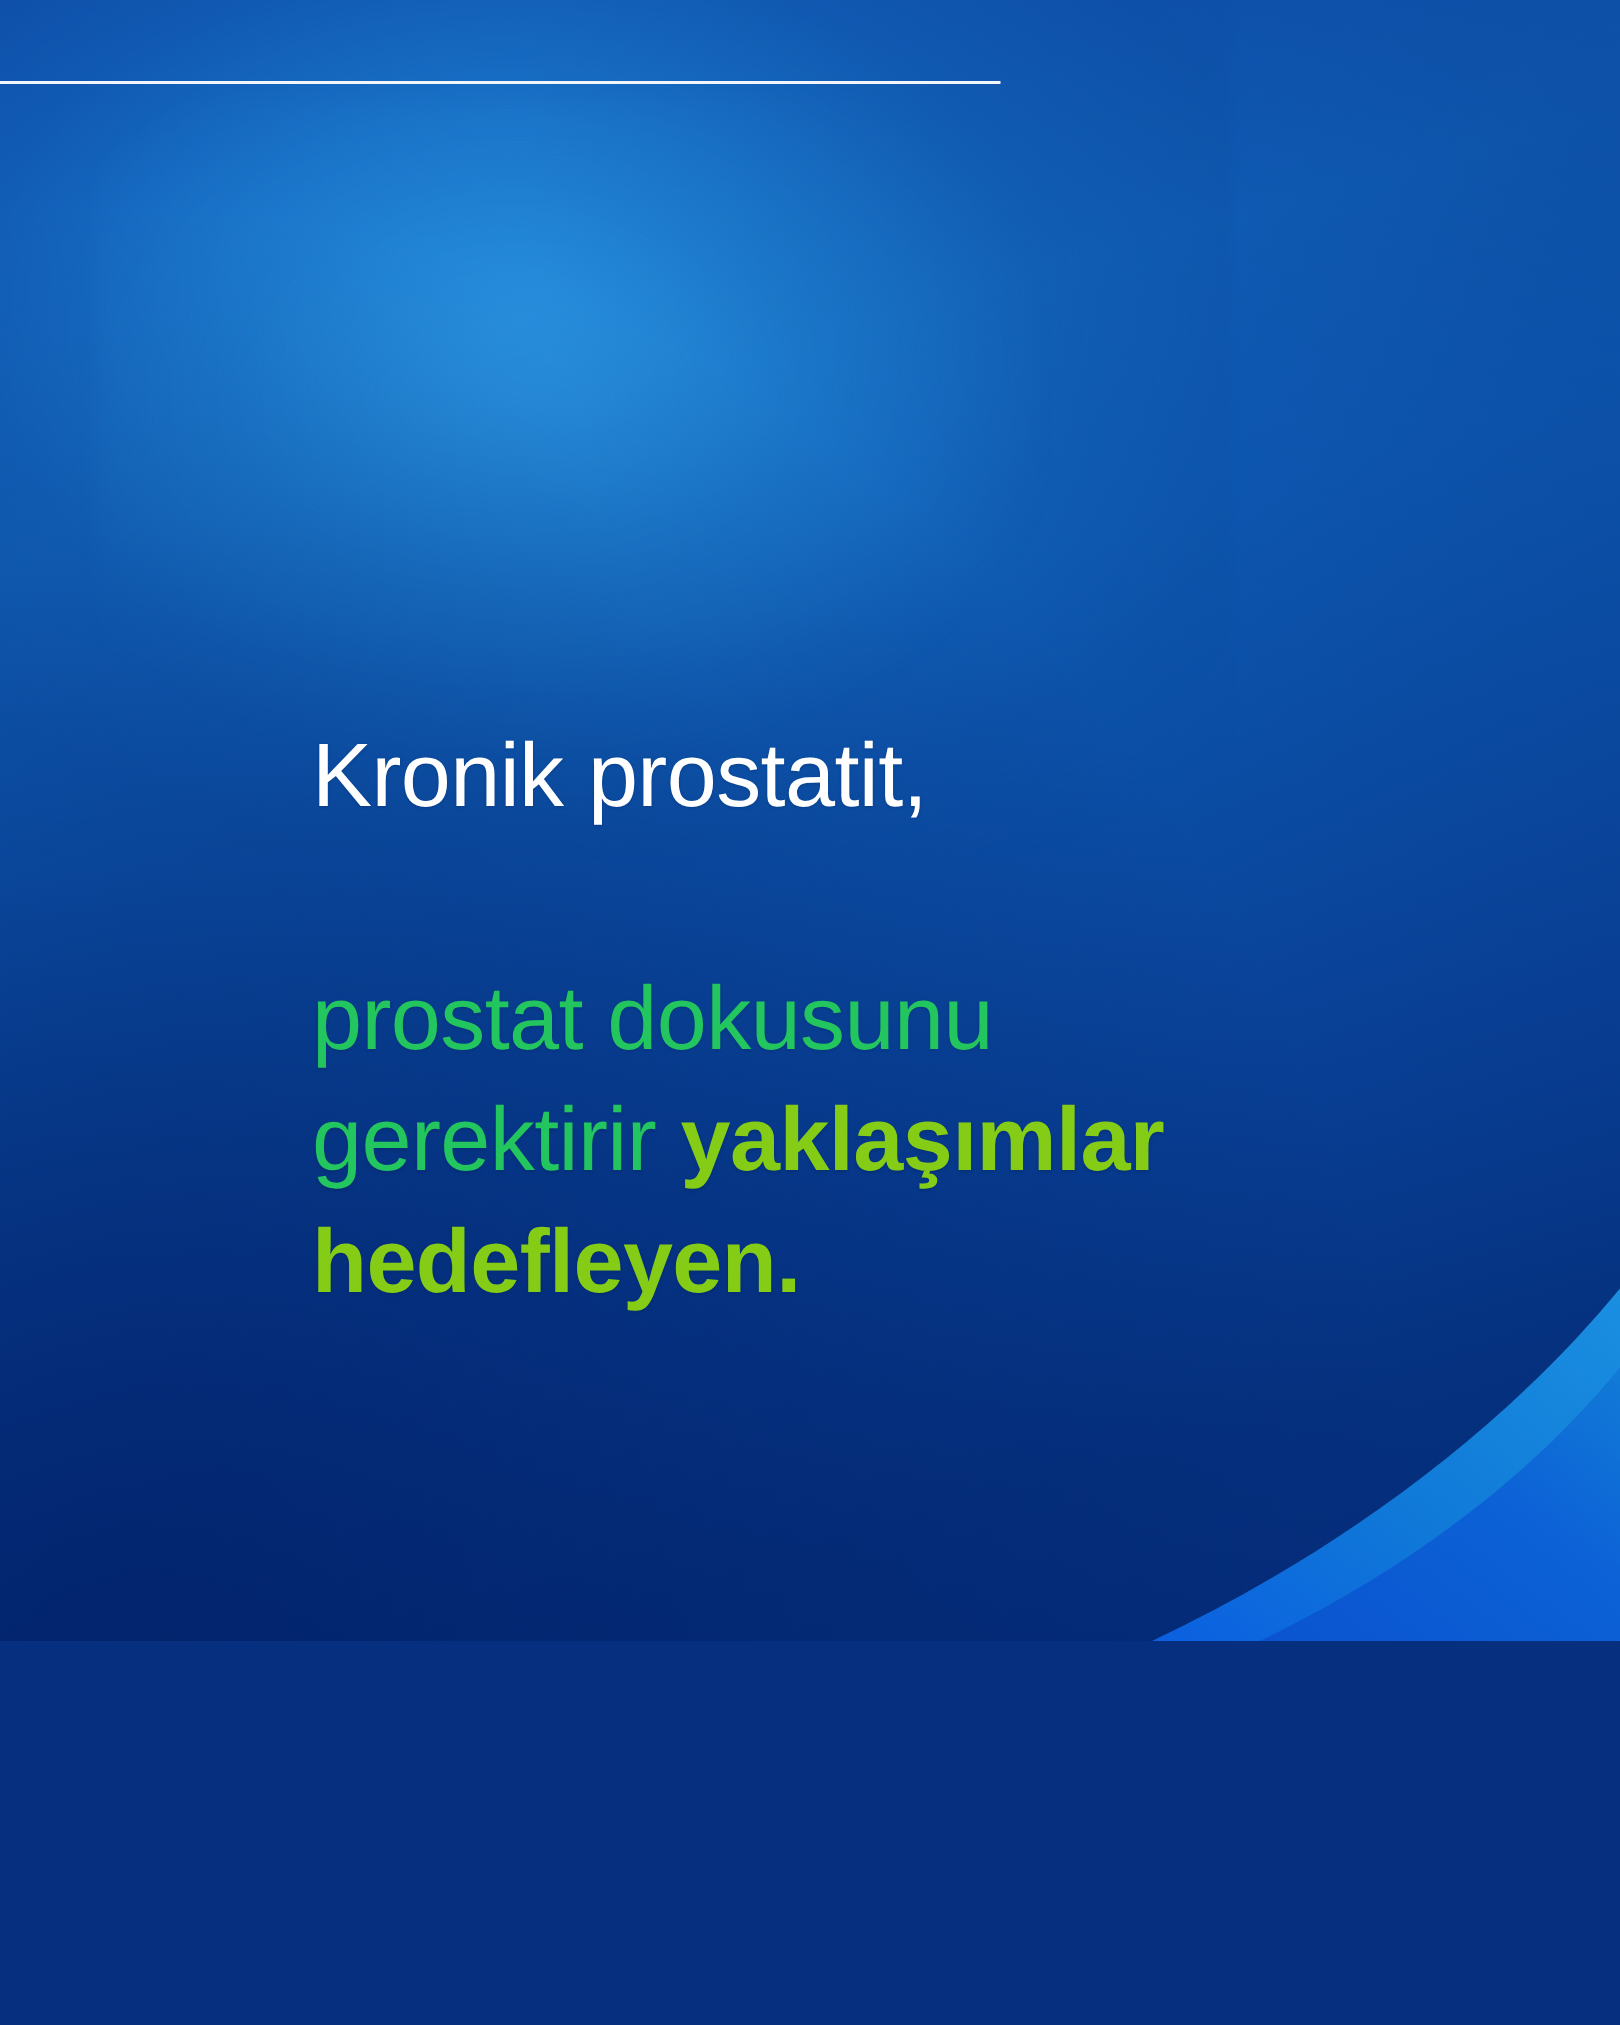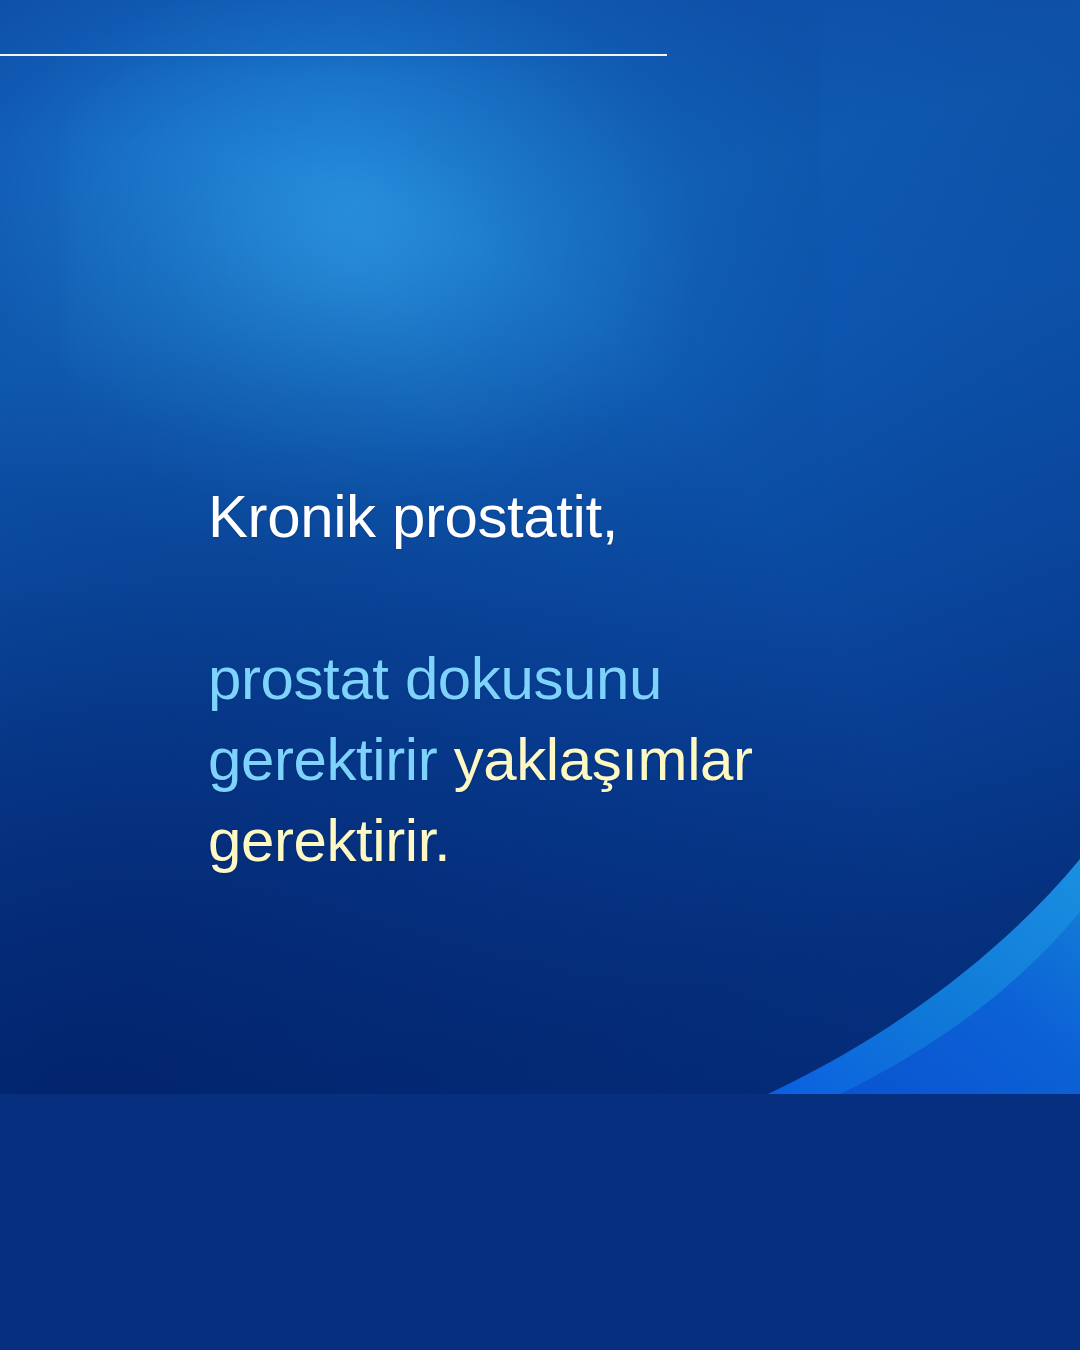--- a/index.html
+++ b/index.html
@@ -97,22 +97,22 @@
     width: 760px;
     margin: 0;
     font-size: 60px;
     line-height: 81px;
     font-weight: 400;
     letter-spacing: -0.4px;
     color: #ffffff;
     text-shadow: 0 1px 2px rgba(0,26,74,0.25);
   }
   .headline .seg { white-space: pre-wrap; }
-  .seg-accent { color: #7dd3fc; }
-  .seg-bold   { font-weight: 400; color: #fef9c3; }
+  .seg-accent { color: #22c55e; }
+  .seg-bold   { font-weight: 700; color: #84cc16; }
 </style>
 </head>
 <body>
 
 <div class="card">
 
   <div class="bg-base"></div>
   <div class="bg-glow"></div>
   <div class="bg-glow2"></div>
   <div class="bg-darkcorner"></div>
@@ -132,15 +132,15 @@
       </linearGradient>
     </defs>
 
     <path d="M 1080 1060 C 1010 1165 905 1270 768 1350 L 1080 1350 Z" fill="url(#swooshLight)"></path>
 
     <path d="M 1080 1125 C 1020 1215 940 1290 840 1350 L 1080 1350 Z" fill="url(#swooshDark)" opacity="0.92"></path>
   </svg>
 
   <div class="top-rule"></div>
 
-  <h1 class="headline"><span class="seg">Kronik prostatit,</span><br><br><span class="seg seg-accent">prostat dokusunu</span><br><span class="seg seg-accent">gerektirir </span><span class="seg seg-bold">yaklaşımlar</span><br><span class="seg seg-bold">gerektirir.</span></h1>
+  <h1 class="headline"><span class="seg">Kronik prostatit,</span><br><br><span class="seg seg-accent">prostat dokusunu</span><br><span class="seg seg-accent">gerektirir </span><span class="seg seg-bold">yaklaşımlar</span><br><span class="seg seg-bold">hedefleyen.</span></h1>
 
 </div>
 
 </body></html>

